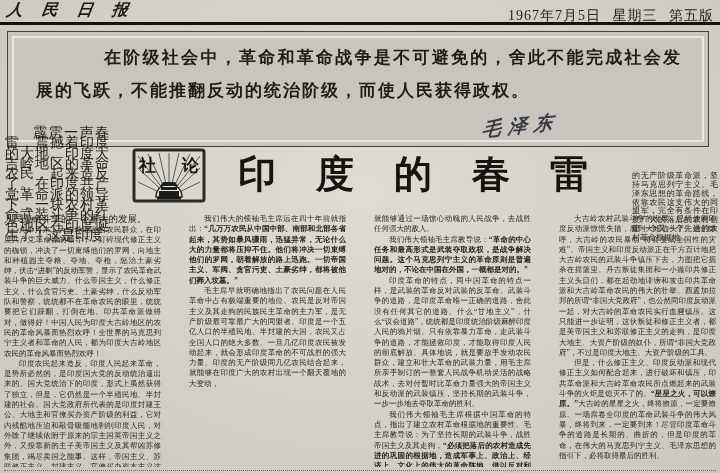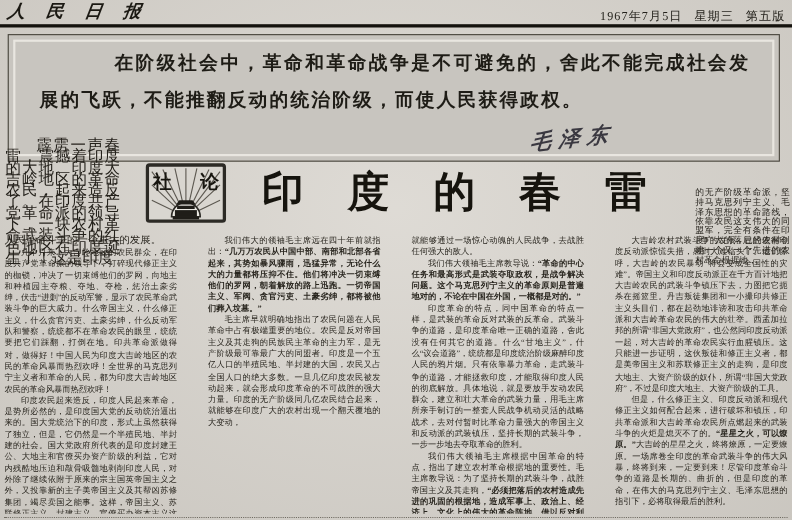--- a/index.html
+++ b/index.html
@@ -2,21 +2,21 @@
 <html><head>
 <meta charset="utf-8">
 <style>
   html,body{margin:0;padding:0;}
   body{width:720px;height:473px;overflow:hidden;background:#b9b6b0;}
   .page{position:relative;width:720px;height:473px;background:#d7d3cc;
         font-family:"Liberation Serif",serif;color:#26231d;
         background-image:radial-gradient(ellipse at 50% 40%, rgba(255,255,255,.18), rgba(0,0,0,.06));}
   .masthead{position:absolute;left:7px;top:0px;font-size:16px;font-weight:bold;
         letter-spacing:19px;color:#1b1913;transform:skewX(-8deg);font-style:italic;white-space:nowrap;}
-  .dateline{position:absolute;right:6px;top:7px;font-size:11px;color:#24221c;letter-spacing:1px;white-space:nowrap;}
+  .dateline{position:absolute;right:6px;top:7px;font-size:14px;color:#24221c;letter-spacing:1px;white-space:nowrap;}
   .dateline span{margin-left:7px;}
   .toprule{position:absolute;left:0;right:0;top:22px;height:3px;background:#14120d;}
   .quotebox{position:absolute;left:7px;top:31px;width:702px;height:116px;
         background:#c8c5bf;border:1px solid #46433a;box-sizing:border-box;}
   .quoteframe{position:absolute;inset:4px;border:2px solid #e9e6e0;}
   .quotetext{position:absolute;left:28px;right:26px;top:9px;margin:0;
         font-size:17px;font-weight:bold;line-height:33px;letter-spacing:2px;
         text-indent:4em;color:#1e1c16;text-align:justify;}
   .signature{position:absolute;right:148px;bottom:7px;font-size:19px;font-weight:bold;
         font-style:italic;letter-spacing:7px;color:#3a3840;transform:rotate(-6deg) skewX(-12deg);}

